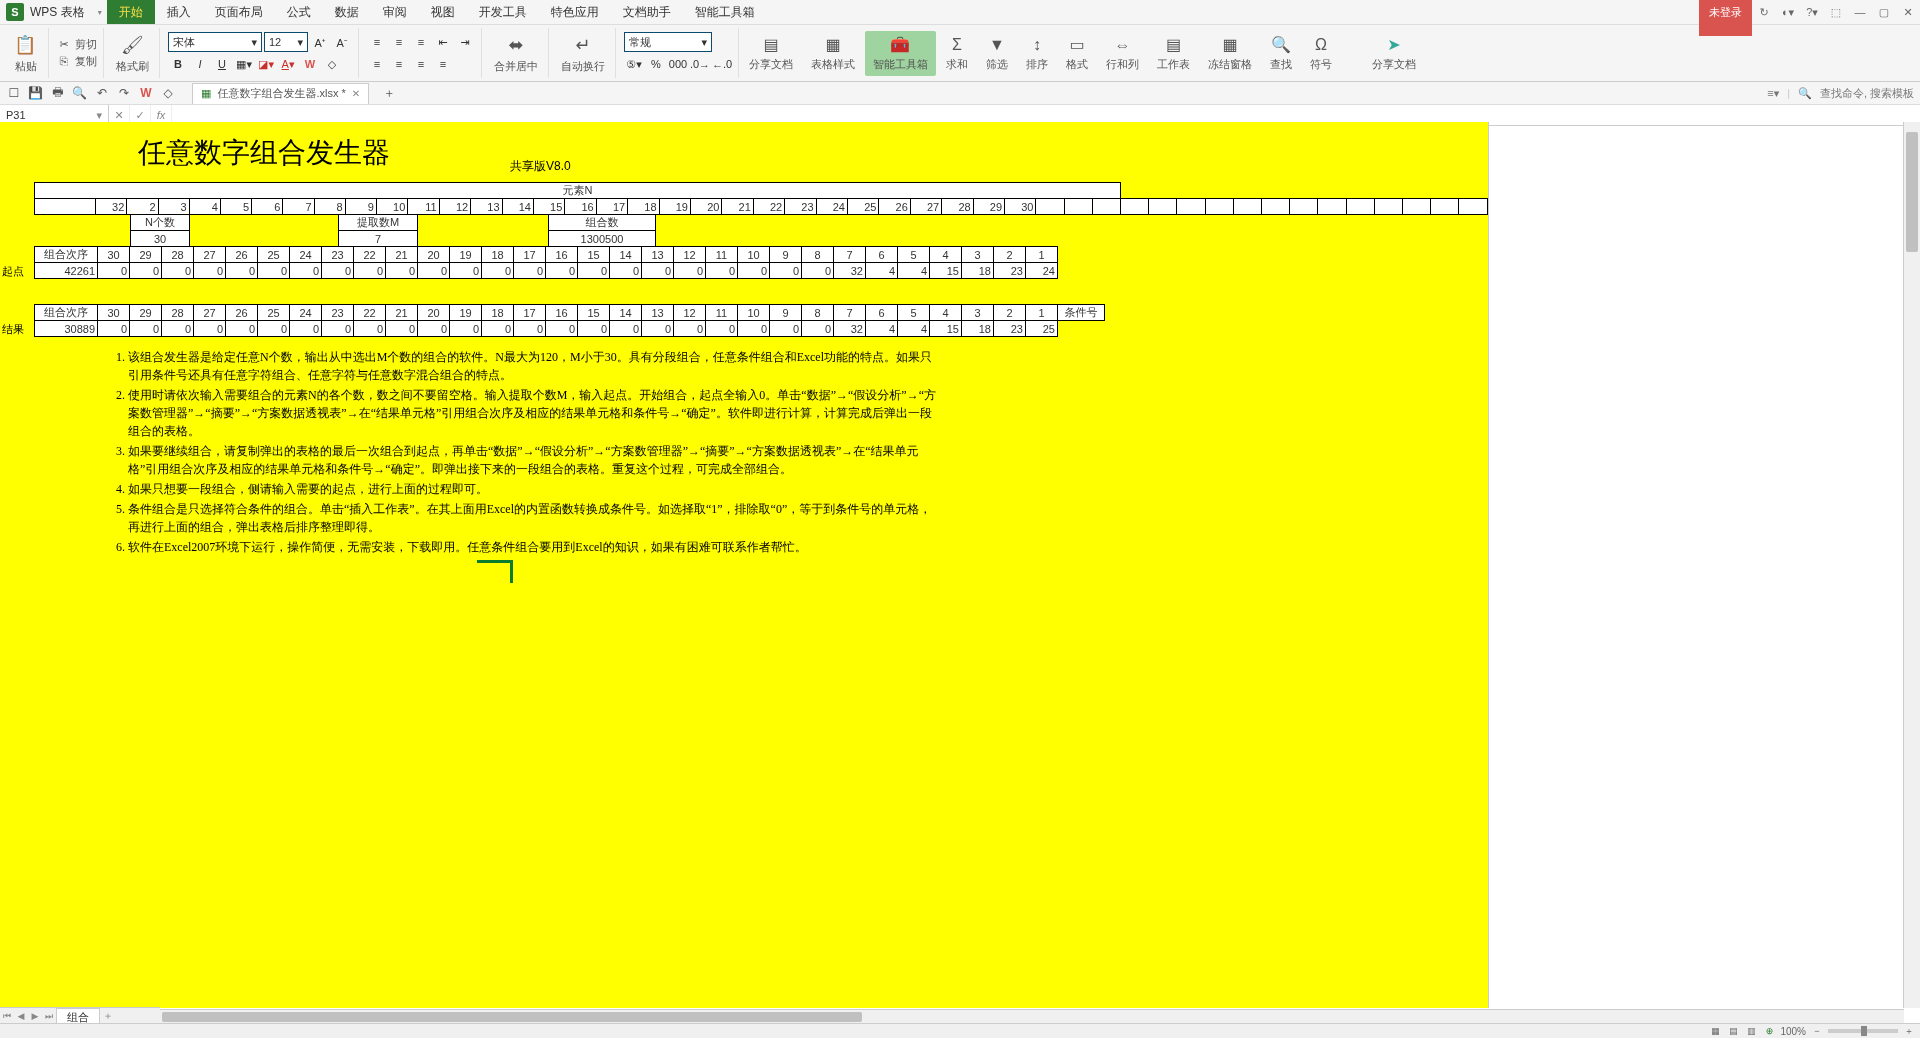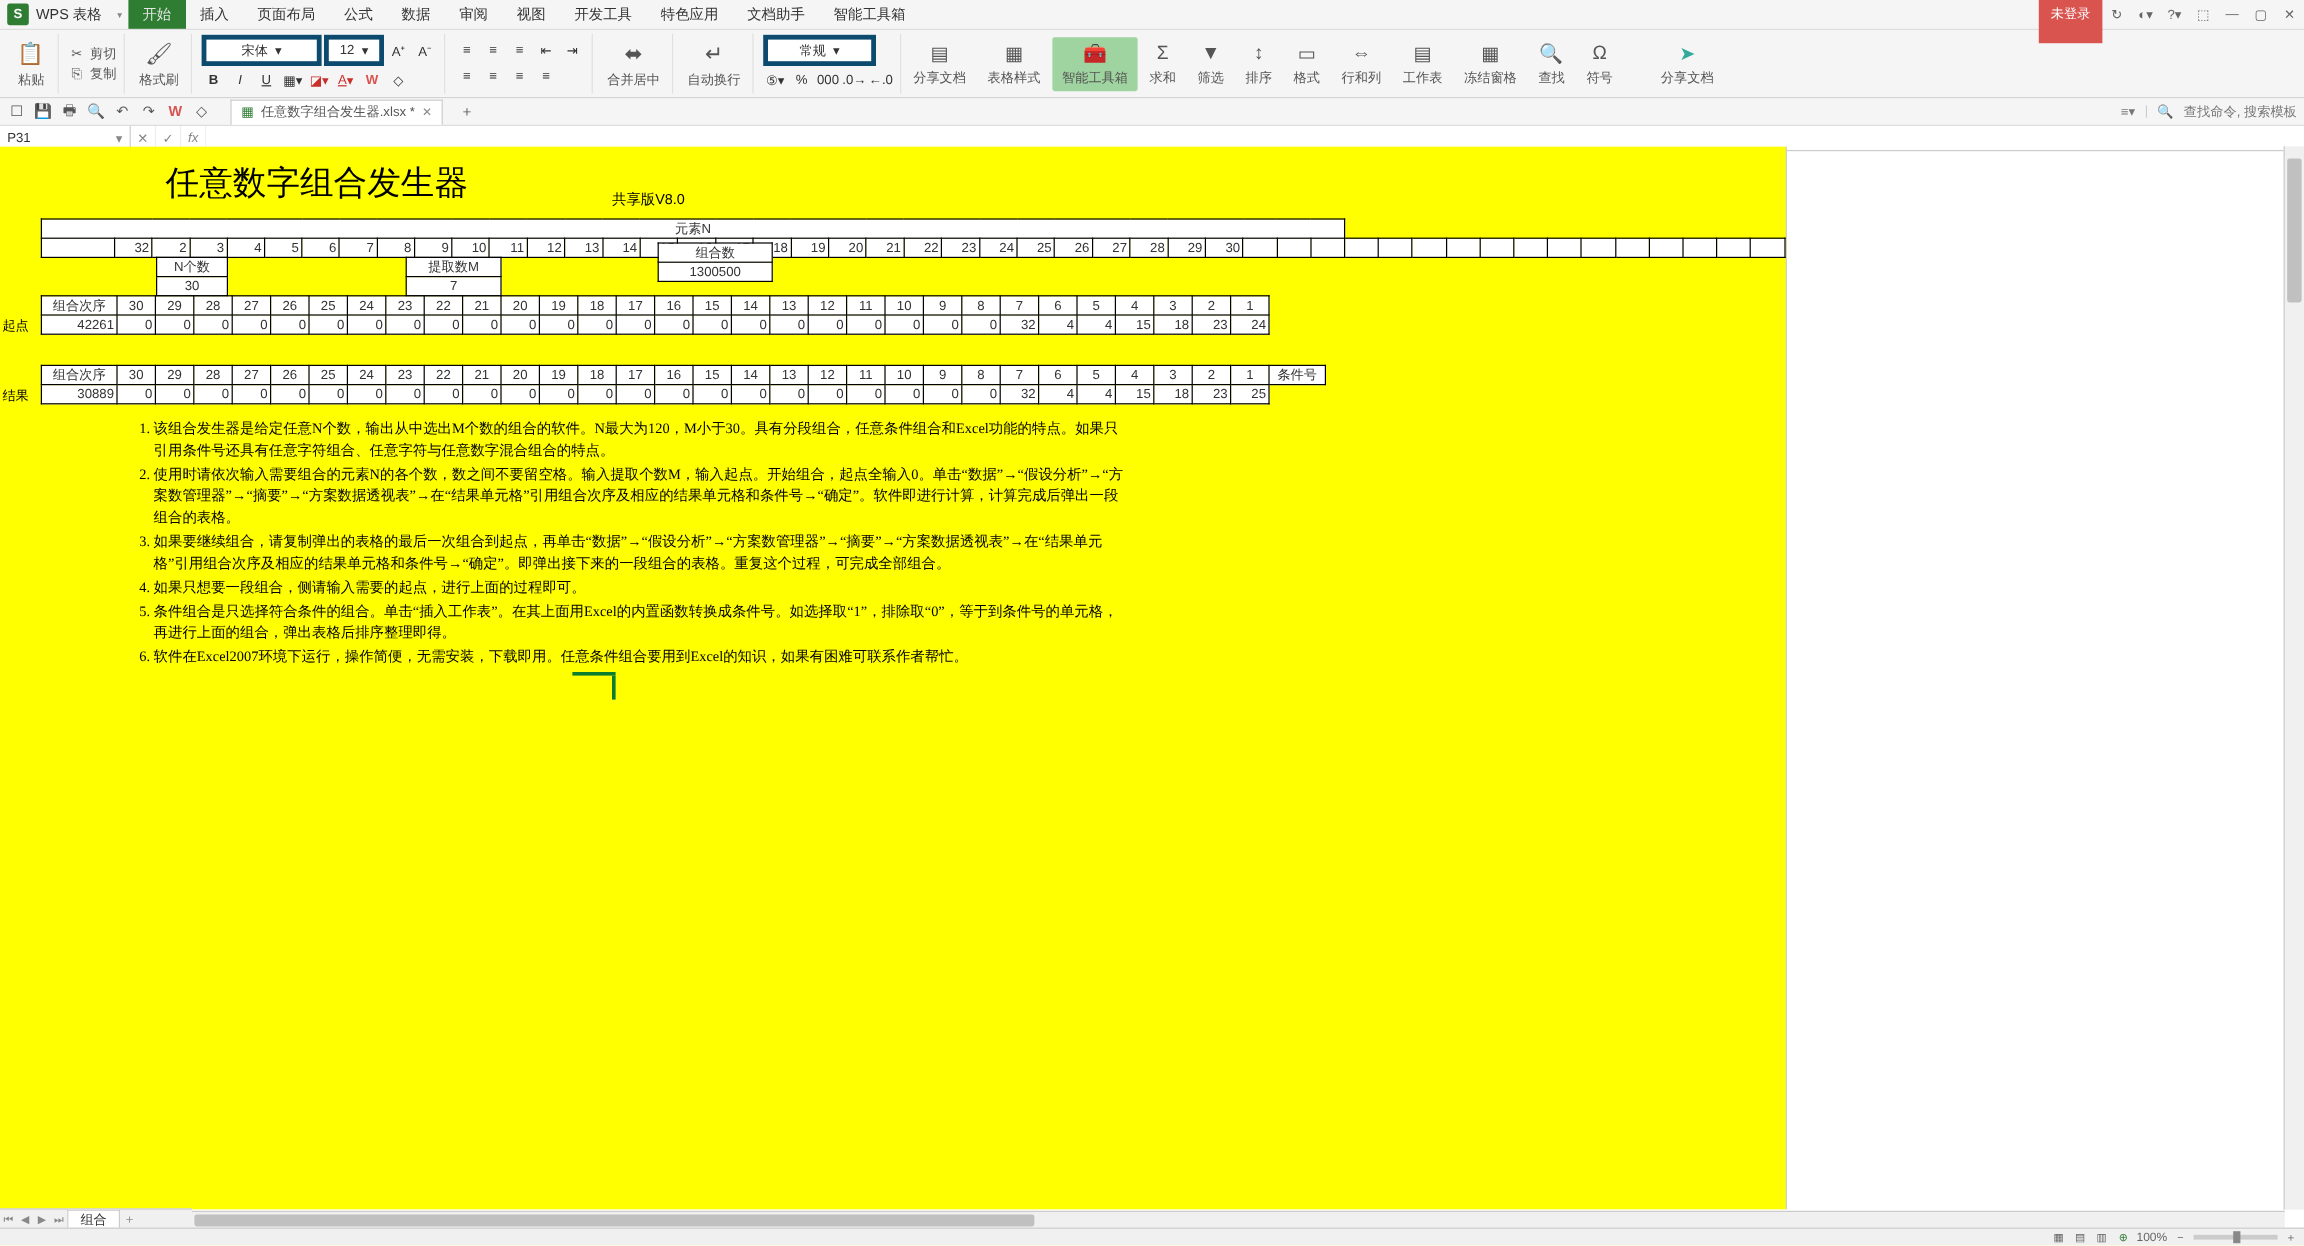--- a/index.html
+++ b/index.html
@@ -3,32 +3,32 @@
 <meta charset="utf-8">
 <style>
 html,body{margin:0;padding:0;font-family:"Microsoft YaHei",SimSun,Arial,sans-serif;font-size:12px;color:#333;background:#fff;overflow:hidden}
 body{width:1920px;height:1038px;position:relative}
 
 .menubar{height:24px;background:#f5f5f5;border-bottom:1px solid #ddd;display:flex;align-items:center;position:relative}
 .app-logo{width:18px;height:18px;background:#2e7d32;border-radius:2px;margin:0 6px;display:flex;align-items:center;justify-content:center;color:#fff;font-weight:bold;font-size:11px}
 .app-name{font-size:12px;color:#333;margin-right:8px}
 .app-drop{width:14px;height:14px;display:flex;align-items:center;justify-content:center;font-size:8px;color:#888}
 .menu-item{padding:0 12px;height:24px;line-height:24px;cursor:pointer;font-size:12px}
-.menu-item.active{background:#2e7d32;color:#e5e5e5}
+.menu-item.active{background:#2e7d32;color:#fde047}
 .menubar-right{position:absolute;right:0;top:0;display:flex;align-items:center;height:24px}
 .login-btn{background:#d9534f;color:#fff;padding:12px 10px;height:24px;line-height:24px;font-size:11px}
 .win-btn{width:24px;height:24px;display:flex;align-items:center;justify-content:center;color:#666;font-size:11px}
 
 .ribbon{height:56px;background:#f5f5f5;border-bottom:1px solid #ccc;display:flex;align-items:center;padding:0 4px;gap:2px}
 .rb-group{display:flex;flex-direction:column;align-items:center;padding:0 6px;border-right:1px solid #e0e0e0;height:50px;justify-content:center}
 .rb-big{display:flex;flex-direction:column;align-items:center;font-size:11px;color:#555;gap:2px;padding:0 4px}
 .rb-big .ico{width:24px;height:24px;display:flex;align-items:center;justify-content:center;font-size:18px}
 .rb-small{display:flex;align-items:center;gap:4px;font-size:11px;color:#555;padding:1px 0}
 .rb-small .ico{width:14px;height:14px;display:flex;align-items:center;justify-content:center;font-size:11px}
-.font-sel{border:4px solid #0c4a6e;background:#fff;height:18px;font-size:11px;padding:0 4px;display:flex;align-items:center;justify-content:center;gap:6px}
+.font-sel{border:1px solid #0c4a6e;background:#fff;height:18px;font-size:11px;padding:0 4px;display:flex;align-items:center;justify-content:space-between;gap:6px}
 .font-row{display:flex;gap:2px;align-items:center}
 .fmt-btn{width:18px;height:18px;display:flex;align-items:center;justify-content:center;font-size:11px;border:1px solid transparent}
 .rb-item{display:flex;flex-direction:column;align-items:center;font-size:11px;color:#555;padding:0 8px;gap:2px}
 .rb-item .ico{width:20px;height:20px;display:flex;align-items:center;justify-content:center;font-size:16px}
 .rb-item.hl{background:#9fd39f;border-radius:2px;padding:4px 8px}
 
 .qat{height:22px;background:#f5f5f5;border-bottom:1px solid #ddd;display:flex;align-items:center;padding:0 6px;gap:6px;position:relative}
 .qat .ico{width:16px;height:16px;display:flex;align-items:center;justify-content:center;font-size:12px;color:#555}
 .doc-tab{display:flex;align-items:center;background:#fff;border:1px solid #ccc;border-bottom:none;height:20px;padding:0 8px;font-size:11px;color:#555;gap:6px;margin-left:10px}
 .doc-tab .close{color:#888;font-size:10px}
@@ -365,21 +365,21 @@
     <table class="tb" style="left:338px;top:92px;width:80px">
       <tbody>
           <tr>
             <th class="c">提取数M</th>
           </tr>
       <tr>
             <td class="c">7</td>
           </tr>
     </tbody>
       </table>
-    <table class="tb" style="left:548px;top:80px;width:96px">
+    <table class="tb" style="left:548px;top:92px;width:108px">
       <tbody>
           <tr>
             <th class="c">组合数</th>
           </tr>
       <tr>
             <td class="c">1300500</td>
           </tr>
     </tbody>
       </table>
 

